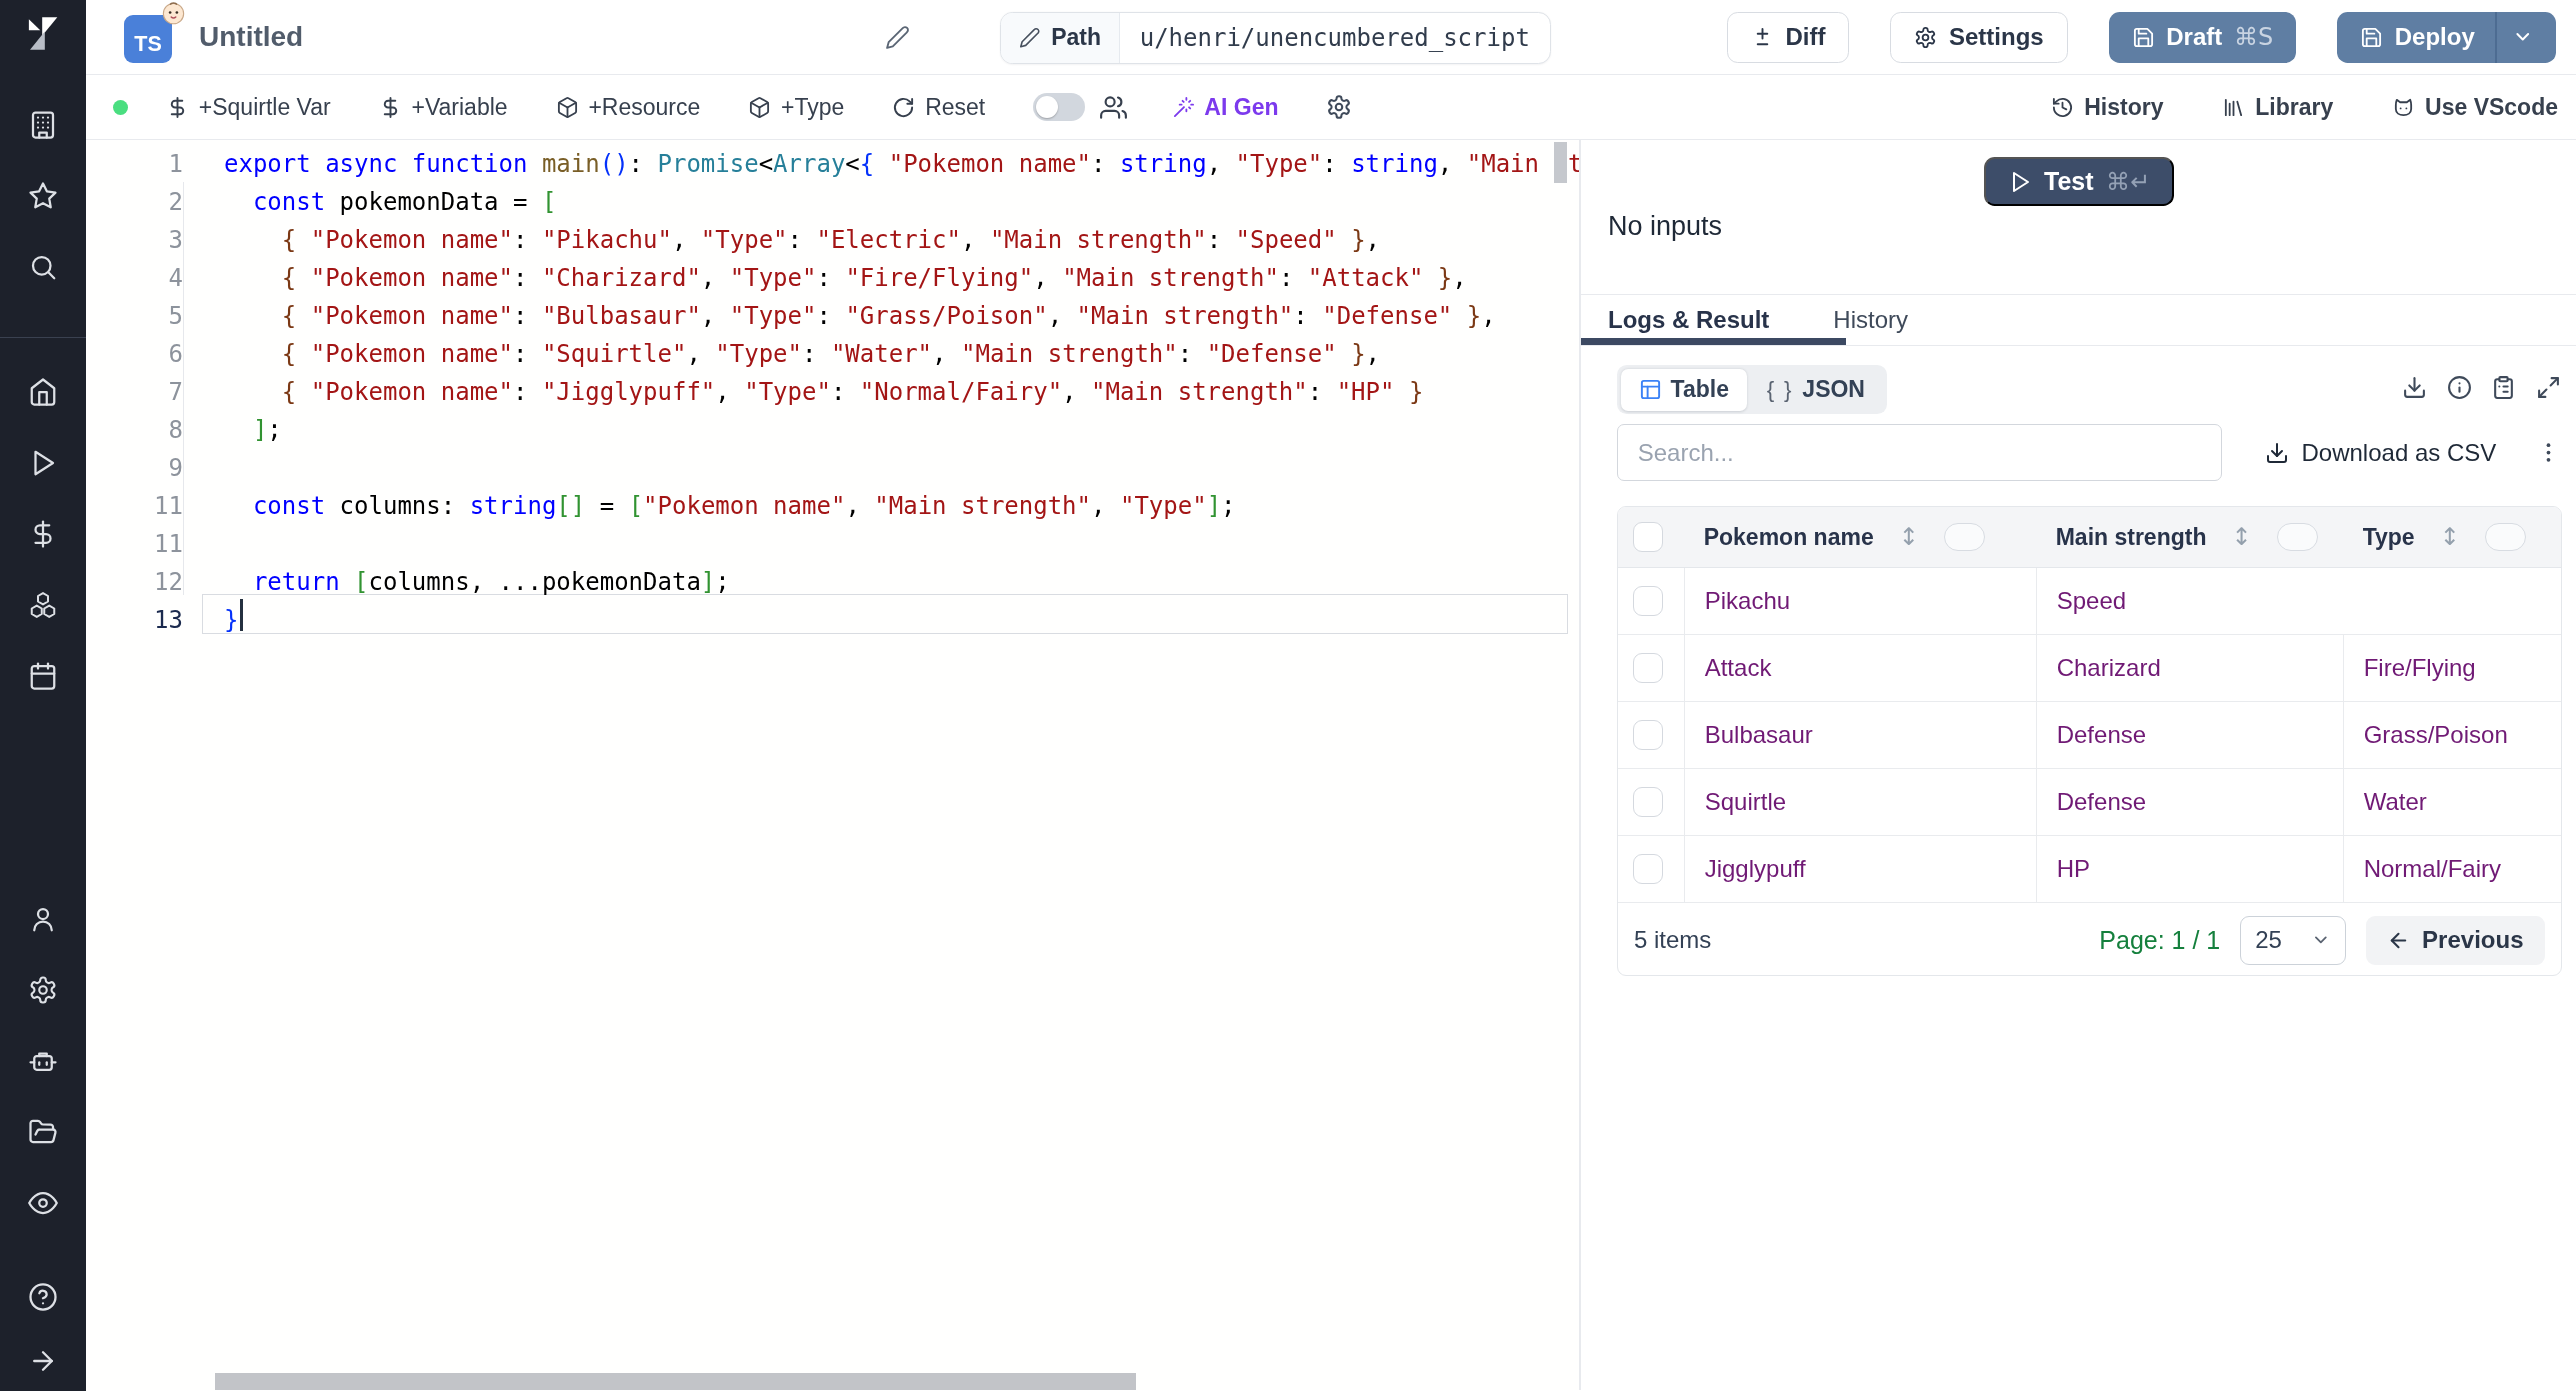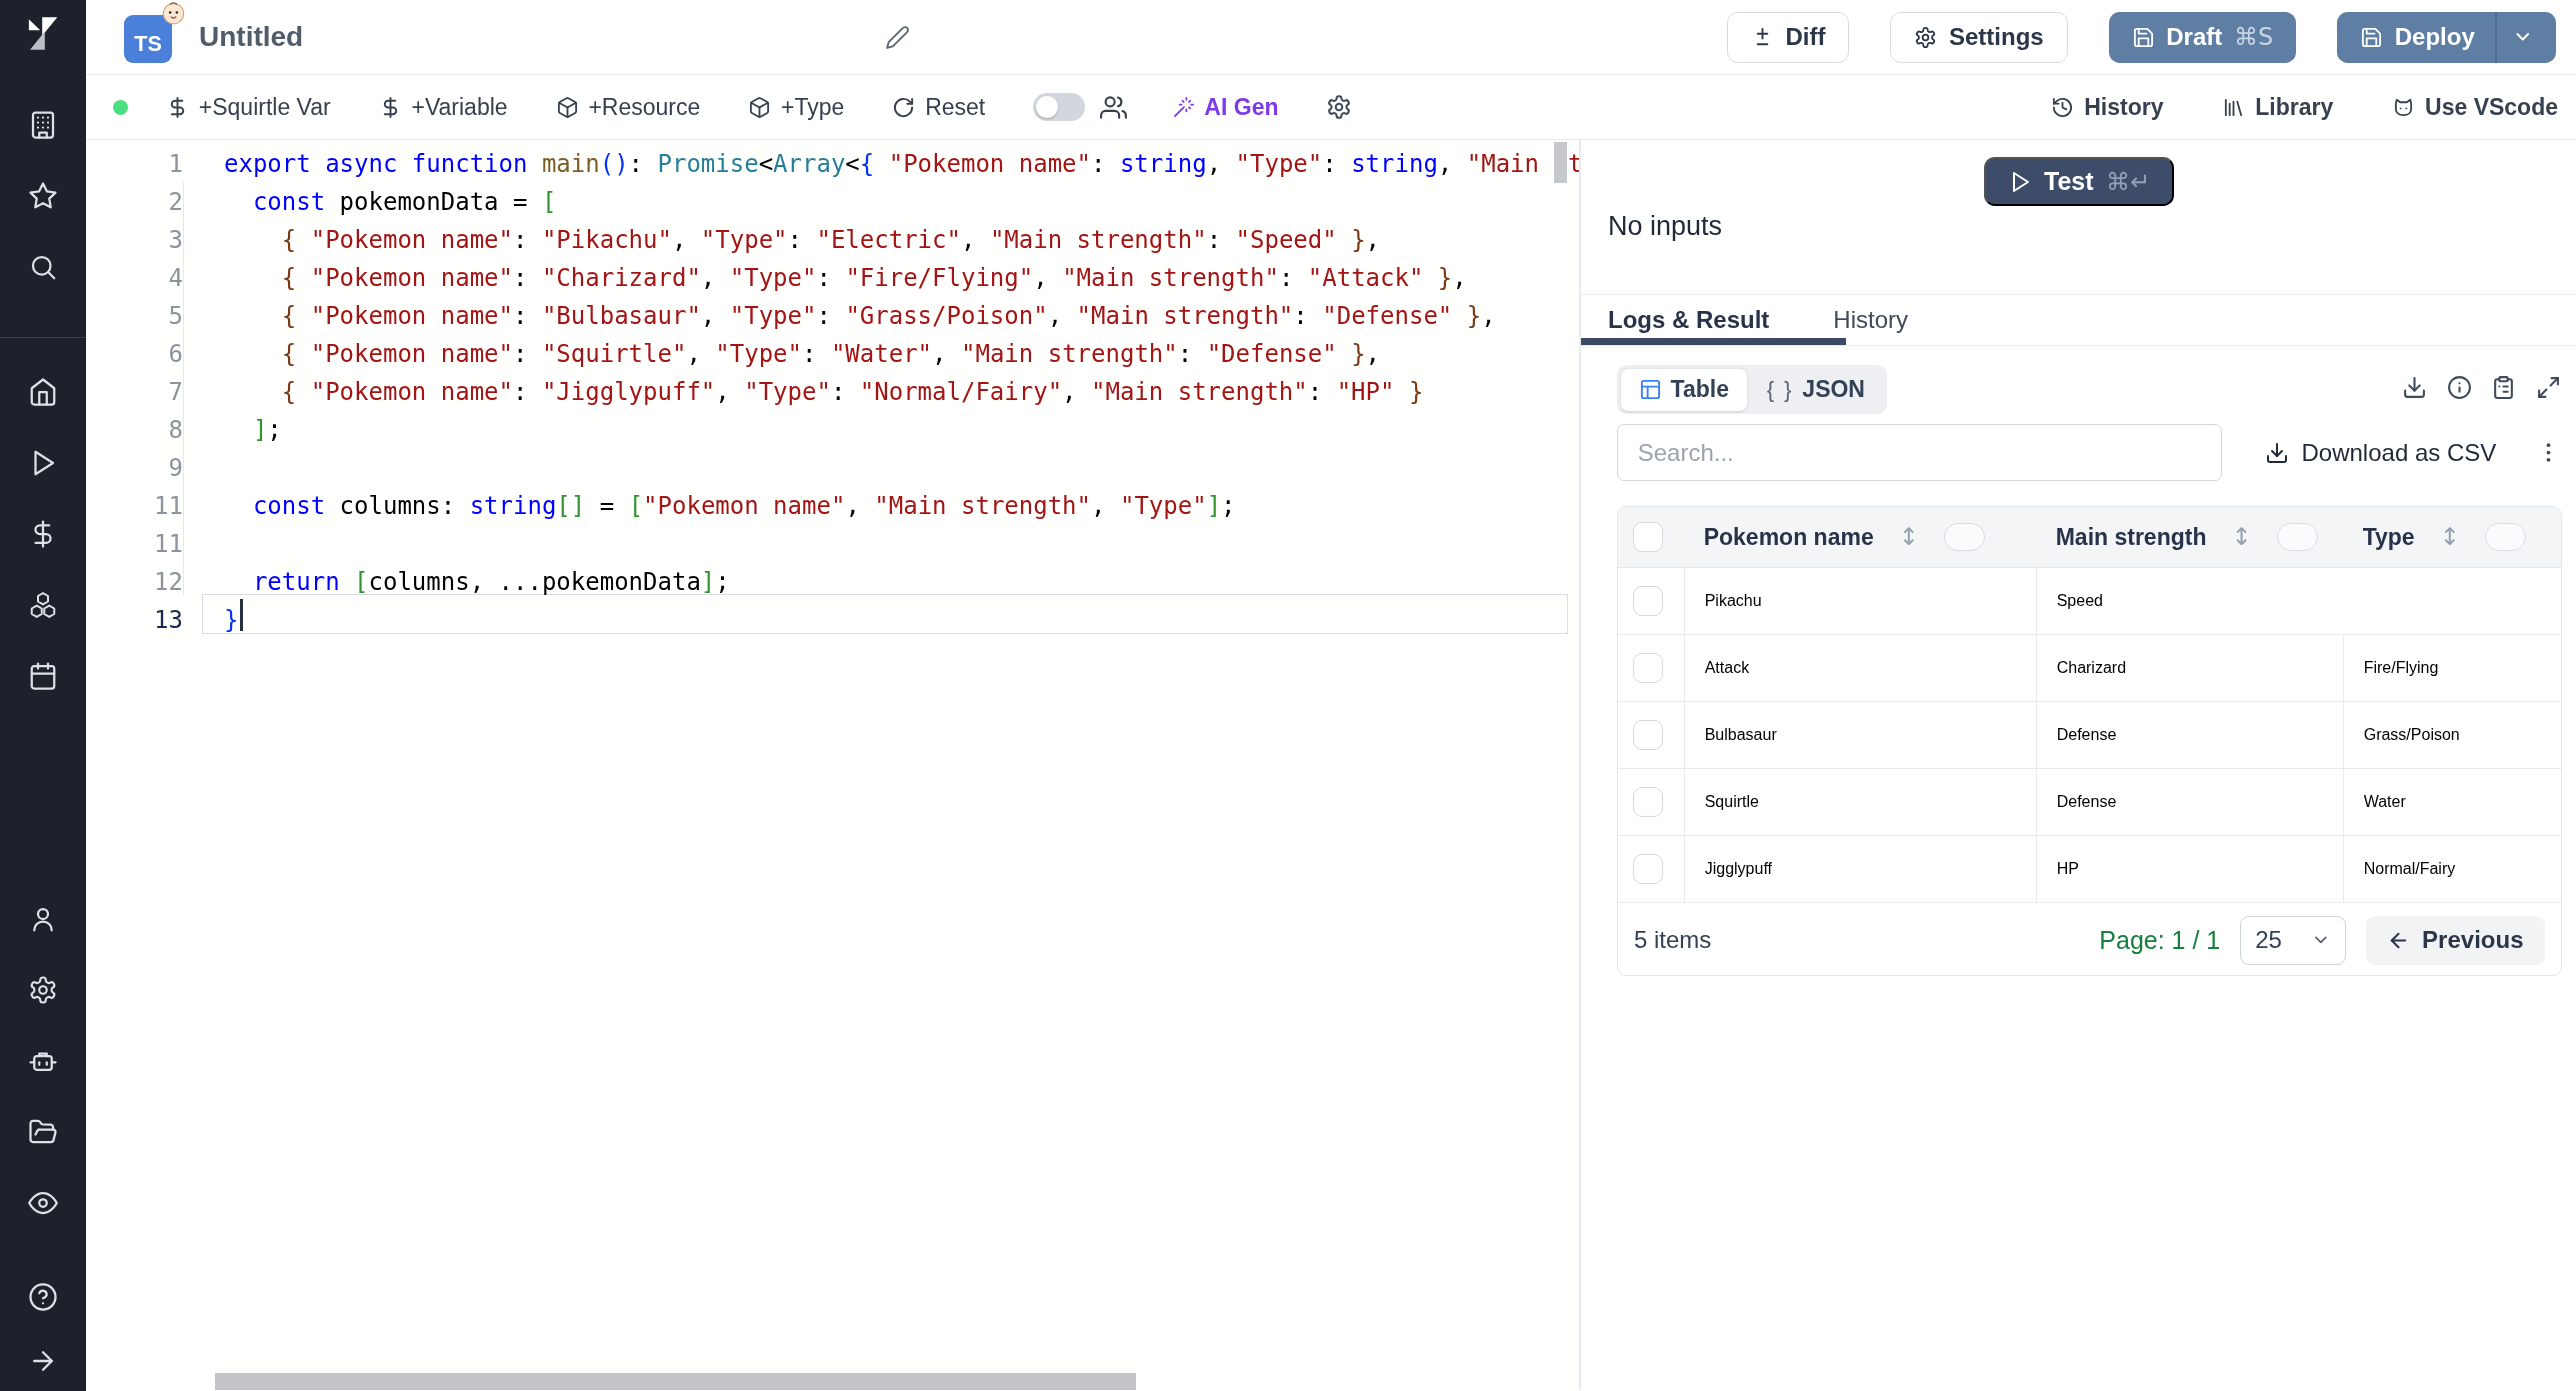--- a/index.html
+++ b/index.html
@@ -103,21 +103,21 @@
   .kebab { margin-left:auto; width:25px; height:25px; color:#3f4a5a; cursor:pointer; }
 
   .tableblock { position:absolute; left:36px; top:366px; width:945px; height:470px; border:1.3px solid #e4e7eb; border-radius:9px; overflow:hidden; background:#fff; }
   .thead { height:61px; background:#f4f5f7; border-bottom:0.9px solid #e4e7eb; display:grid; grid-template-columns:66px 352px 307px 1fr; align-items:center; }
   .th { display:flex; align-items:center; gap:25px; padding-left:19.7px; font-size:23px; font-weight:700; color:#28334a;text-align:center; }
   .th-check { padding-left:15px; }
   .sort { font-family:"DejaVu Sans",sans-serif; font-size:24px; color:#94a0ad; font-weight:400; cursor:pointer; }
   .pill { width:41px; height:28px; border:1.8px solid #d8dce2; border-radius:14.3px; background:#fafbfc; cursor:pointer; }
   .cbx { width:30px; height:30px; border:1.8px solid #d5d9df; border-radius:9px; background:#fff; display:inline-block; cursor:pointer; }
   .trow { height:67px; border-bottom:0.9px solid #e9ebee; display:grid; grid-template-columns:66px 352px 307px 1fr; align-items:center; }
-  .td { font-size:16px; color:#000000; padding-left:19.7px; border-left:0.9px solid #e9ebee; height:100%; display:flex; align-items:center; }
+  .td { font-size:24px; color:#701a75; padding-left:19.7px; border-left:0.9px solid #e9ebee; height:100%; display:flex; align-items:center; }
   .td-check { border-left:none; padding-left:15px; }
   .tfoot { height:74px; display:flex; align-items:center; padding:0 16px; }
   .f-count { font-size:24px; color:#334155; }
   .f-right { margin-left:auto; display:flex; align-items:center; gap:19.7px; }
   .f-page { font-size:25px; color:#15803d; }
   .f-select { width:106px; height:49px; border:1.3px solid #ccd2d9; border-radius:9px; display:flex; align-items:center; justify-content:space-between; padding:0 14.3px; font-size:24px; color:#334155; cursor:pointer; }
   .f-select svg { width:19.7px; height:19.7px; color:#5b6472; }
   .f-prev { height:49px; background:#f2f3f5; border-radius:9px; display:flex; align-items:center; gap:12px; padding:0 21.5px; font-size:24px; font-weight:600; color:#2b3648; cursor:pointer; }
   .f-prev svg { width:23px; height:23px; }
 </style>
@@ -218,20 +218,29 @@
             <circle cx="9" cy="12" r="1.2" fill="#3a2e24"></circle>
             <circle cx="15" cy="12" r="1.2" fill="#3a2e24"></circle>
             <path d="M10 16c1.2 1.2 2.8 1.2 4 0" fill="none" stroke="#b0505a" stroke-width="1.4" stroke-linecap="round"></path>
           </svg>
       </div>
       <div class="doc-title">Untitled</div>
       <svg class="edit-pencil" viewBox="0 0 24 24" fill="none" stroke="currentColor" stroke-width="1.8" stroke-linecap="round" stroke-linejoin="round">
           <path d="M17 3a2.85 2.83 0 1 1 4 4L7.5 20.5 2 22l1.5-5.5Z"></path>
         </svg>
 
+      <div class="path-group">
+        <div class="path-left">
+          <svg viewBox="0 0 24 24" fill="none" stroke="currentColor" stroke-width="1.8" stroke-linecap="round" stroke-linejoin="round">
+              <path d="M17 3a2.85 2.83 0 1 1 4 4L7.5 20.5 2 22l1.5-5.5Z"></path>
+            </svg>
+          <span class="path-label">Path</span>
+        </div>
+        <div class="path-value">u/henri/unencumbered_script</div>
+      </div>
 
       <div class="top-actions">
         <button class="btn btn-outline">
           <svg viewBox="0 0 24 24" fill="none" stroke="currentColor" stroke-width="2" stroke-linecap="round">
               <path d="M12 3v10"></path>
               <path d="M7 8h10"></path>
               <path d="M7 19h10"></path>
             </svg>
           <span>Diff</span>
         </button>

